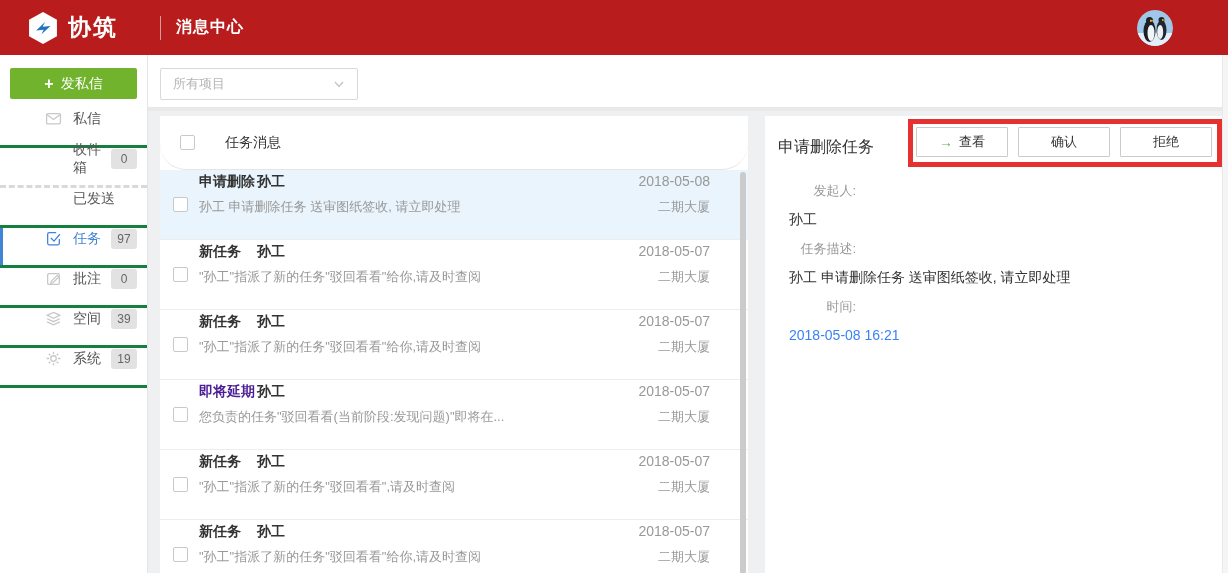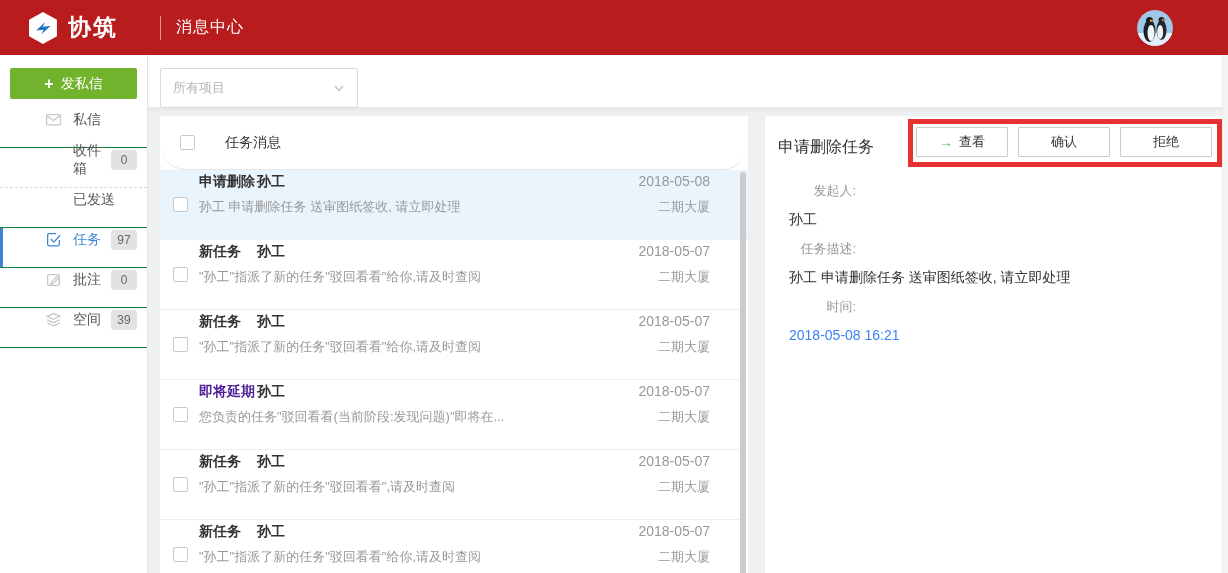--- a/index.html
+++ b/index.html
@@ -5,47 +5,47 @@
   * { margin:0; padding:0; box-sizing:border-box; }
   html,body { width:1228px; height:573px; overflow:hidden;
     font-family:"Liberation Sans","DejaVu Sans",sans-serif; background:#eff0f1; }
   .app { position:relative; width:1228px; height:573px; }
 
   
   .app-header { height:55px; background:#b91c1c; display:flex; align-items:center; color:#fff; }
   .logo { width:34px; height:34px; margin-left:26px; flex:none; }
   .brand { font-size:23px; font-weight:bold; margin-left:8px; letter-spacing:2px; }
   .h-divider { width:1px; height:24px; background:rgba(255,255,255,.55); margin:0 15px 0 42px; }
-  .h-title { font-size:16px; letter-spacing:1px; }
+  .h-title { font-size:16px; letter-spacing:1px;font-weight:bold; }
   .avatar { margin-left:auto; margin-right:55px; width:36px; height:36px; border-radius:50%;
     overflow:hidden; flex:none; cursor:pointer; box-shadow:0 0 0 1px rgba(255,255,255,.25) inset; }
 
   .shell { display:flex; height:518px; }
 
   
   .sidebar { width:148px; background:#fff; border-right:1px solid #e4e4e4; flex:none; }
   .compose-btn { margin:13px 10px 9px 10px; height:31px; background:#72b32e; color:#fff;
     border-radius:2px; font-size:14px; display:flex; align-items:center; justify-content:center;
     cursor:pointer; }
   .compose-btn .plus { font-size:16px; margin-right:7px; font-weight:bold; }
   .side-item { height:40px; display:flex; align-items:center; padding:0 10px 16px 45px;
-    border-bottom:1px solid #15803d; font-size:14px; color:#555; cursor:pointer; position:relative; }
+    border-bottom:3px solid #15803d; font-size:14px; color:#555; cursor:pointer; position:relative; }
   .side-item.dashed { border-bottom-style:dashed; border-bottom-color:#d9d9d9; }
   .side-item.active { color:#4184d5; }
   .side-item.active::before { content:""; position:absolute; left:0; top:0; bottom:0; width:3px; background:#4184d5; }
   .side-icon { width:17px; height:17px; margin-right:11px; flex:none; }
   .side-icon svg { width:17px; height:17px; stroke:#c8c8c8; fill:none; stroke-width:1.2; }
   .side-item.active .side-icon svg { stroke:#4184d5; }
   .side-badge { margin-left:auto; background:#e2e2e2; color:#666; font-size:12px; min-width:26px;
     height:20px; line-height:20px; text-align:center; border-radius:3px; }
 
   
   .content { flex:1; display:flex; flex-direction:column; }
   .topbar { height:56px; background:#fff; border-bottom:4px solid #e9e9e9; flex:none; }
-  .project-select { margin:13px 0 0 12px; width:198px; height:40px; border:1px solid #d9d9d9;
+  .project-select { margin:13px 0 0 12px; width:198px; height:32px; border:1px solid #d9d9d9;
     border-radius:2px; display:flex; align-items:center; padding:0 12px; font-size:13px;
     color:#b5b5b5; cursor:pointer; background:#fff; }
   .project-select .chev { margin-left:auto; width:12px; height:12px; }
   .project-select .chev svg { stroke:#c5c5c5; fill:none; stroke-width:1.4; }
 
   .main { flex:1; display:flex; padding:5px 0 0 12px; gap:17px; background:#eff0f1; }
 
   
   .list-panel { width:588px; background:#fff; overflow:hidden; position:relative; flex:none; }
   .list-header { height:54px; display:flex; align-items:center; padding-left:20px;
@@ -166,20 +166,28 @@
           </div>
           <div class="side-item">
             <span class="side-icon"><svg viewBox="0 0 16 16">
                 <path d="M8 2.2l6 2.8-6 2.8-6-2.8z"></path>
                 <path d="M2 8.2l6 2.8 6-2.8"></path>
                 <path d="M2 11.2l6 2.8 6-2.8"></path>
               </svg></span>
             <span class="side-label">空间</span>
             <span class="side-badge">39</span>
           </div>
+          <div class="side-item">
+            <span class="side-icon"><svg viewBox="0 0 16 16">
+                <circle cx="8" cy="8" r="2.6"></circle>
+                <path d="M8 1.6v2.2M8 12.2v2.2M1.6 8h2.2M12.2 8h2.2M3.5 3.5l1.5 1.5M11 11l1.5 1.5M12.5 3.5L11 5M5 11l-1.5 1.5"></path>
+              </svg></span>
+            <span class="side-label">系统</span>
+            <span class="side-badge">19</span>
+          </div>
         </nav>
     </aside>
 
     <div class="content">
       <div class="topbar">
         <div class="project-select">
           <span>所有项目</span>
           <span class="chev">
             <svg viewBox="0 0 12 12">
                 <polyline points="2,4 6,8.5 10,4"></polyline>

